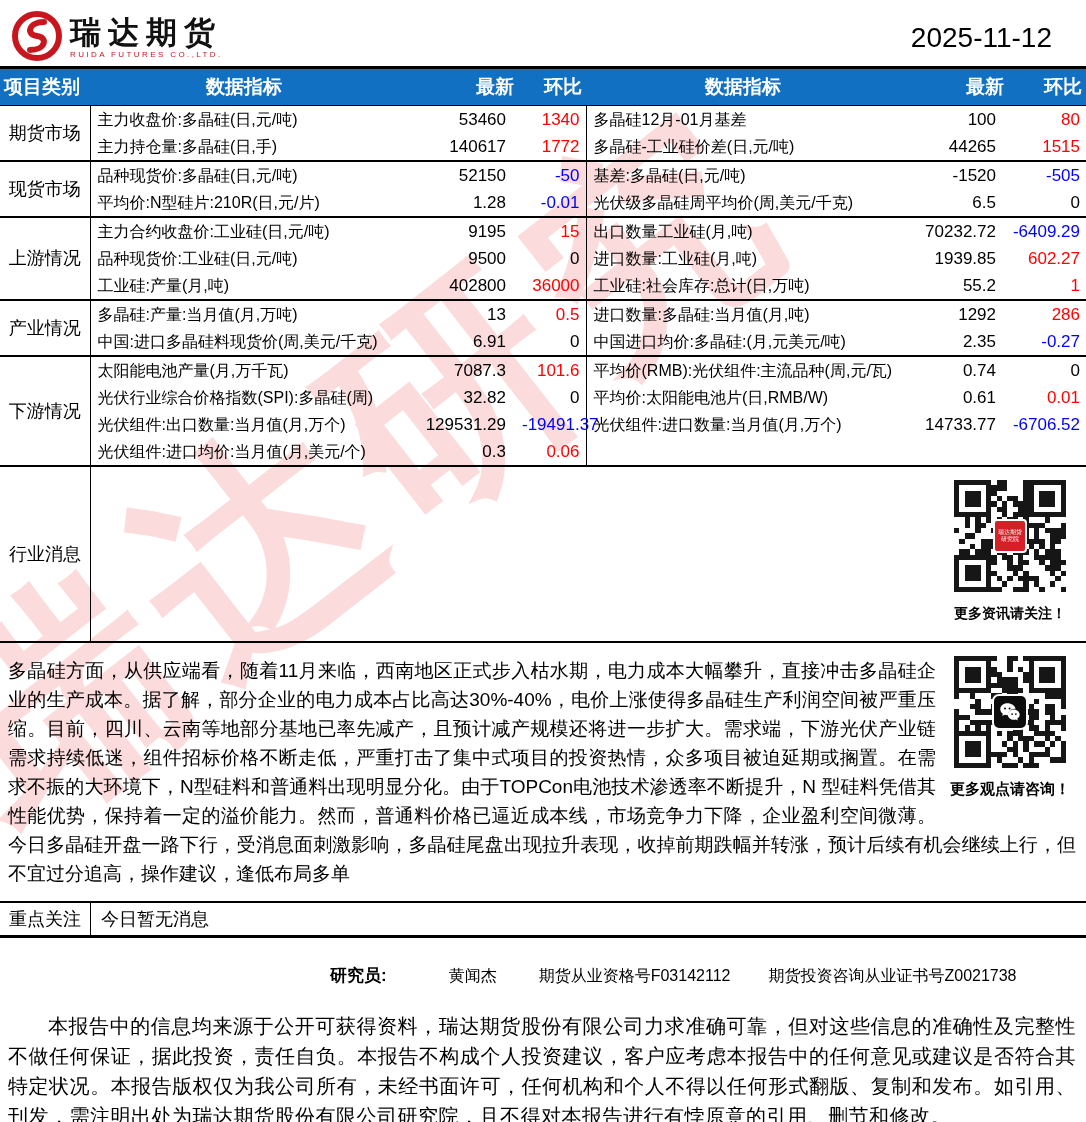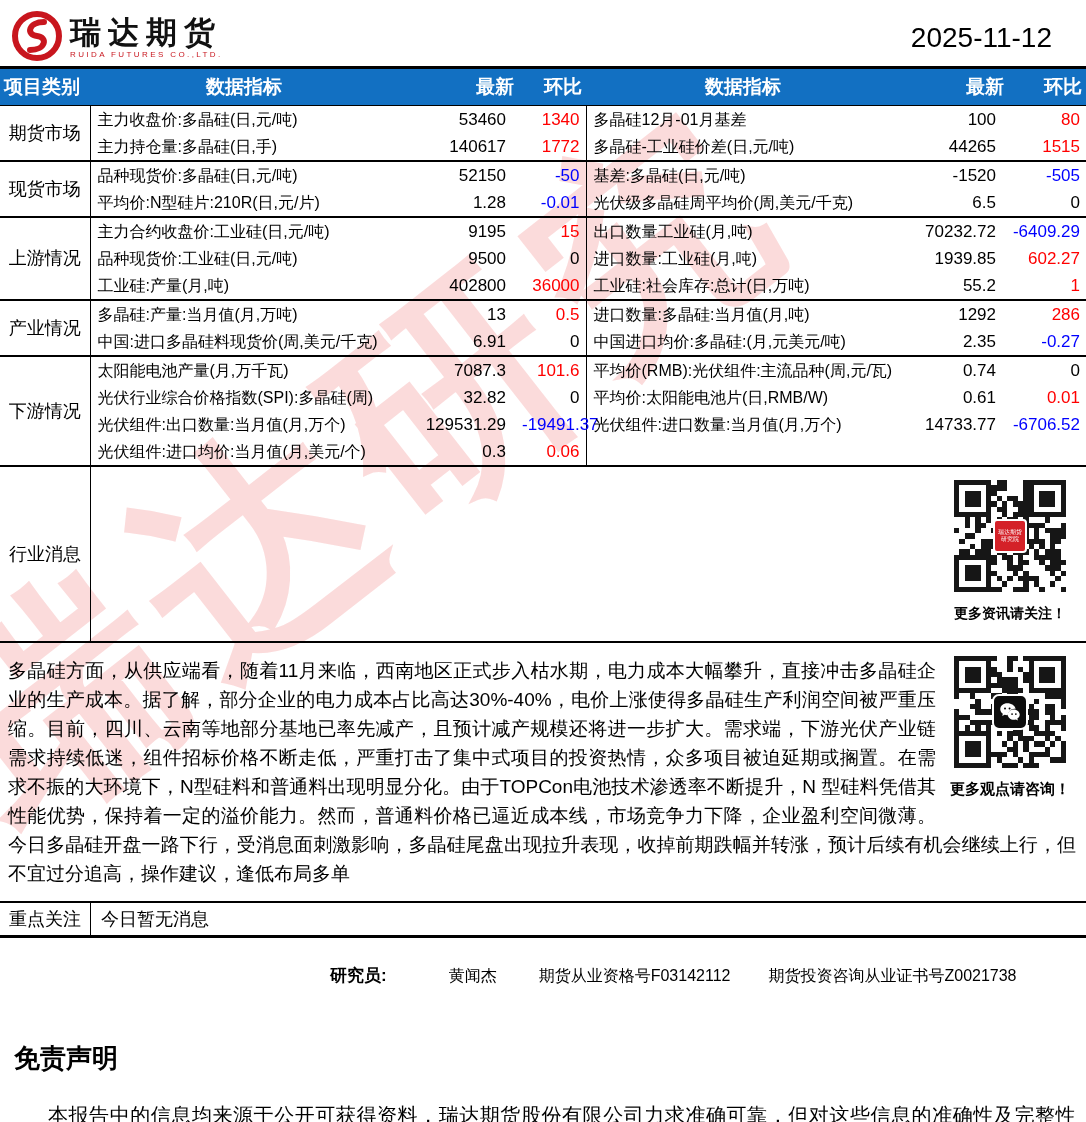--- a/index.html
+++ b/index.html
@@ -754,17 +754,16 @@
       <div class="sec-body focus-body">今日暂无消息</div>
     </div>
 
     <div class="researcher">
       <span class="r-label">研究员:</span>
       <span class="r-g1">黄闻杰</span>
       <span class="r-g2">期货从业资格号F03142112</span>
       <span class="r-g3">期货投资咨询从业证书号Z0021738</span>
     </div>
 
-    <div class="disc-title">免责声明</div>
     <div class="disc-body">本报告中的信息均来源于公开可获得资料，瑞达期货股份有限公司力求准确可靠，但对这些信息的准确性及完整性不做任何保证，据此投资，责任自负。本报告不构成个人投资建议，客户应考虑本报告中的任何意见或建议是否符合其特定状况。本报告版权仅为我公司所有，未经书面许可，任何机构和个人不得以任何形式翻版、复制和发布。如引用、刊发，需注明出处为瑞达期货股份有限公司研究院，且不得对本报告进行有悖原意的引用、删节和修改。</div>
 
   </div>
 </div>
 
 </body></html>

